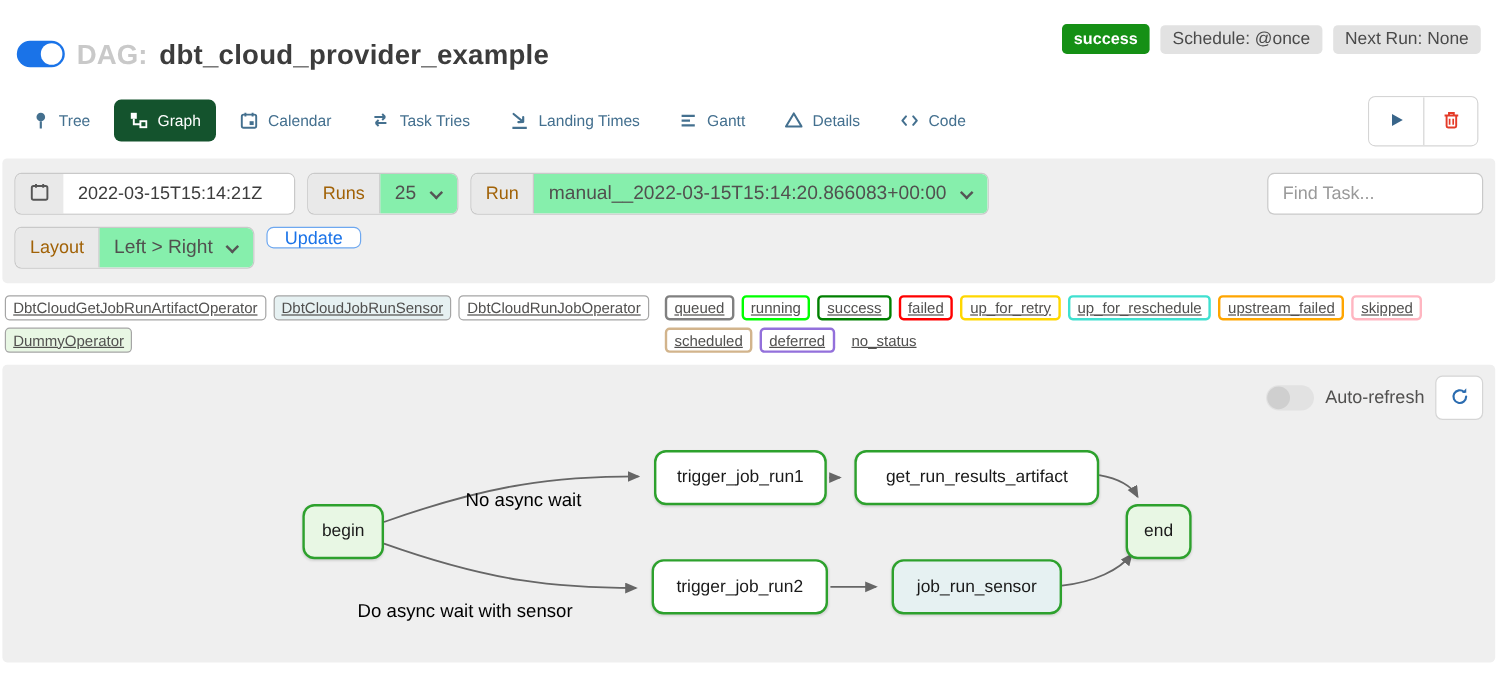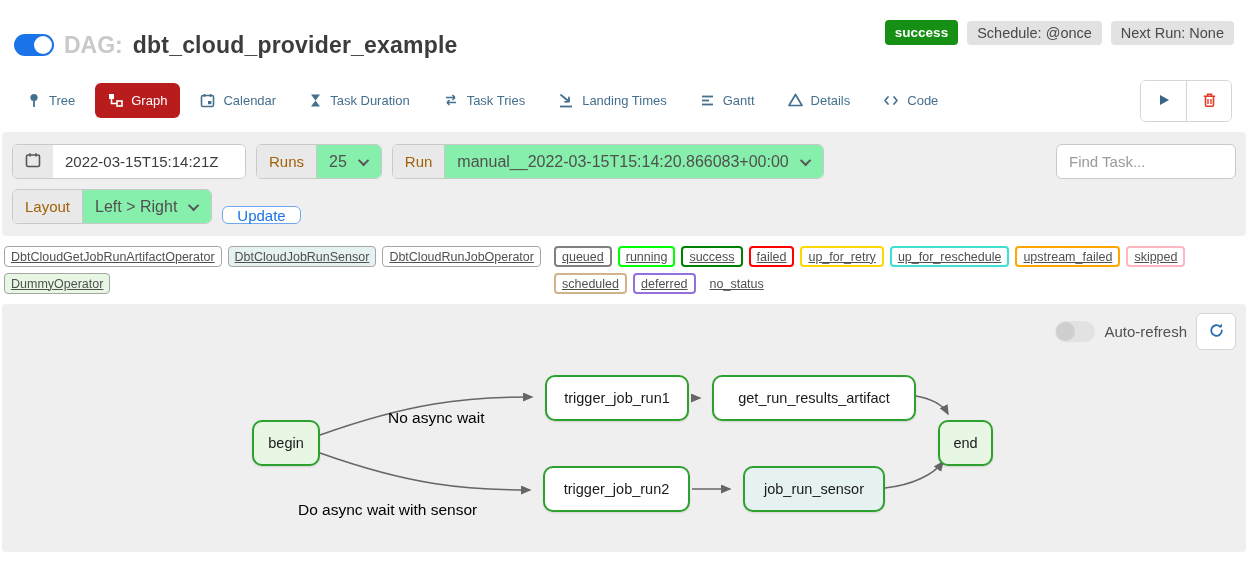--- a/index.html
+++ b/index.html
@@ -14,30 +14,30 @@
   .dag-prefix { font-size:23px; font-weight:bold; color:#c9c9c9; }
   .dag-title { font-size:23px; font-weight:bold; color:#3c3c3c; letter-spacing:.2px; }
   .header-badges { position:absolute; right:14px; top:20px; display:flex; gap:9px; align-items:center; }
   .badge-pill { font-size:14.5px; padding:4px 10px; border-radius:4px; background:#e2e2e2; color:#4a4a4a; white-space:nowrap; }
   .badge-pill.success { color:#fff; font-weight:bold; font-size:13.5px; padding:5px 10px; }
 
   
   .tabbar { position:relative; height:60px; display:flex; align-items:center; gap:7px; padding:0 14px; }
   .tab { display:flex; align-items:center; gap:8px; padding:10px 13px; border-radius:6px;
          color:#44708f; font-size:13px; font-weight:500; cursor:pointer; white-space:nowrap; }
-  .tab.active { background:#b91c1c; color:#fff;justify-content:space-between; }
+  .tab.active { background:#14532d; color:#fff;justify-content:space-between; }
   .tab svg { display:block; }
   .action-group { position:absolute; right:16px; top:10px; display:flex; background:#fff;
          border:1px solid #d5d5d5; border-radius:6px; overflow:hidden; }
   .action-btn { width:45px; height:40px; display:flex; align-items:center; justify-content:center; cursor:pointer; background:#fff; border:none; }
   .action-btn + .action-btn { border-left:1px solid #d5d5d5; }
 
   
   .toolbar { margin:2px 2px 0 2px; background:#efefef; border-radius:4px; padding:12px 10px 12px 10px; }
-  .trow { display:flex; align-items:flex-end; gap:10px; }
+  .trow { display:flex; align-items:flex-start; gap:10px; }
   .trow + .trow { margin-top:10px; }
   .igroup { display:flex; align-items:stretch; border:1px solid #c9c9c9; border-radius:6px; overflow:hidden; background:#fff; height:35px; }
   .ilabel { display:flex; align-items:center; padding:0 12px; background:#e9e9e9; border-right:1px solid #c9c9c9;
             font-size:15px; color:#a16207; white-space:nowrap; }
   .ifield { border:none; outline:none; font-size:15px; color:#3c3c3c; padding:0 12px; font-family:"Liberation Sans",sans-serif; }
   .fake-select { display:flex; align-items:center; gap:14px; padding:0 12px; cursor:pointer; background:#86efac; }
   .chev { width:8px; height:8px; border-left:2px solid #555; border-bottom:2px solid #555; transform:rotate(-45deg) translateY(-2px); }
   .find-input { margin-left:auto; width:180px; height:35px; border:1px solid #c9c9c9; border-radius:6px; background:#fff; }
   .find-input::placeholder { color:#9a9a9a; }
   .update-btn { height:18px; padding:0 14px; background:#fff; border:1.5px solid #6ea8f0; border-radius:6px;
@@ -115,28 +115,20 @@
   <div class="tab">
     <span>
         <svg width="15" height="15" viewBox="0 0 15 15">
           <rect x="1.5" y="2.5" width="12" height="11" rx="1.5" fill="none" stroke="currentColor" stroke-width="1.6"></rect>
           <line x1="4.5" y1="1" x2="4.5" y2="4" stroke="currentColor" stroke-width="1.6"></line>
           <line x1="10.5" y1="1" x2="10.5" y2="4" stroke="currentColor" stroke-width="1.6"></line>
           <rect x="8" y="8" width="3.4" height="3.2" fill="currentColor"></rect>
         </svg>
       </span>
     <span>Calendar</span>
-  </div>
-  <div class="tab">
-    <span>
-        <svg width="13" height="15" viewBox="0 0 13 15">
-          <path d="M2,1.5 h9 l-4.5,6 z M2,13.5 h9 l-4.5,-6 z" fill="currentColor"></path>
-        </svg>
-      </span>
-    <span>Task Duration</span>
   </div>
   <div class="tab">
     <span>
         <svg width="16" height="14" viewBox="0 0 16 14">
           <path d="M3,4.5 H12 M12,4.5 L9.5,2 M12,4.5 L9.5,7" fill="none" stroke="currentColor" stroke-width="1.6"></path>
           <path d="M13,9.5 H4 M4,9.5 L6.5,7 M4,9.5 L6.5,12" fill="none" stroke="currentColor" stroke-width="1.6"></path>
         </svg>
       </span>
     <span>Task Tries</span>
   </div>

